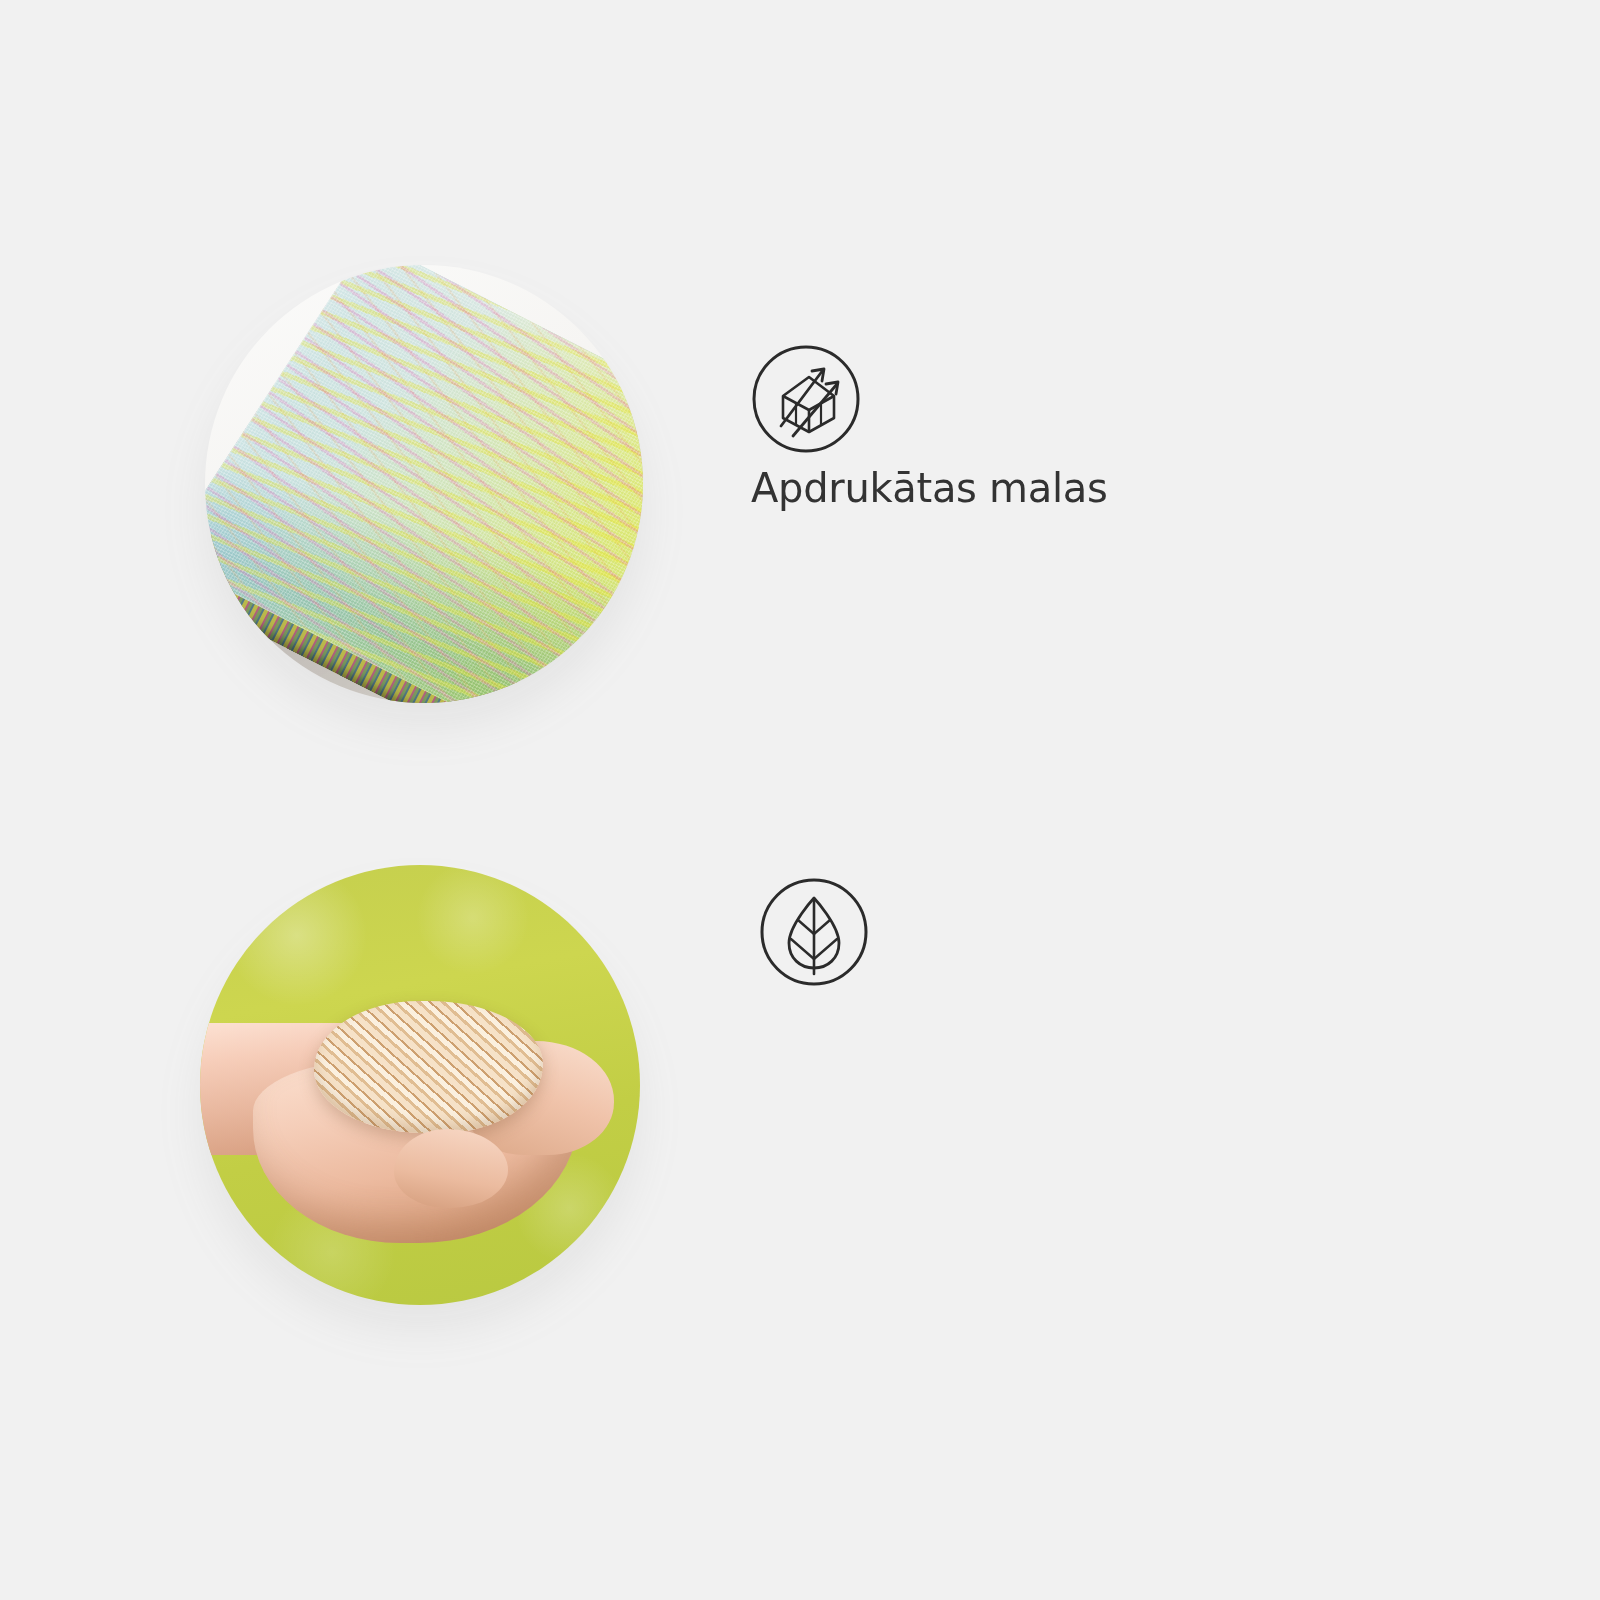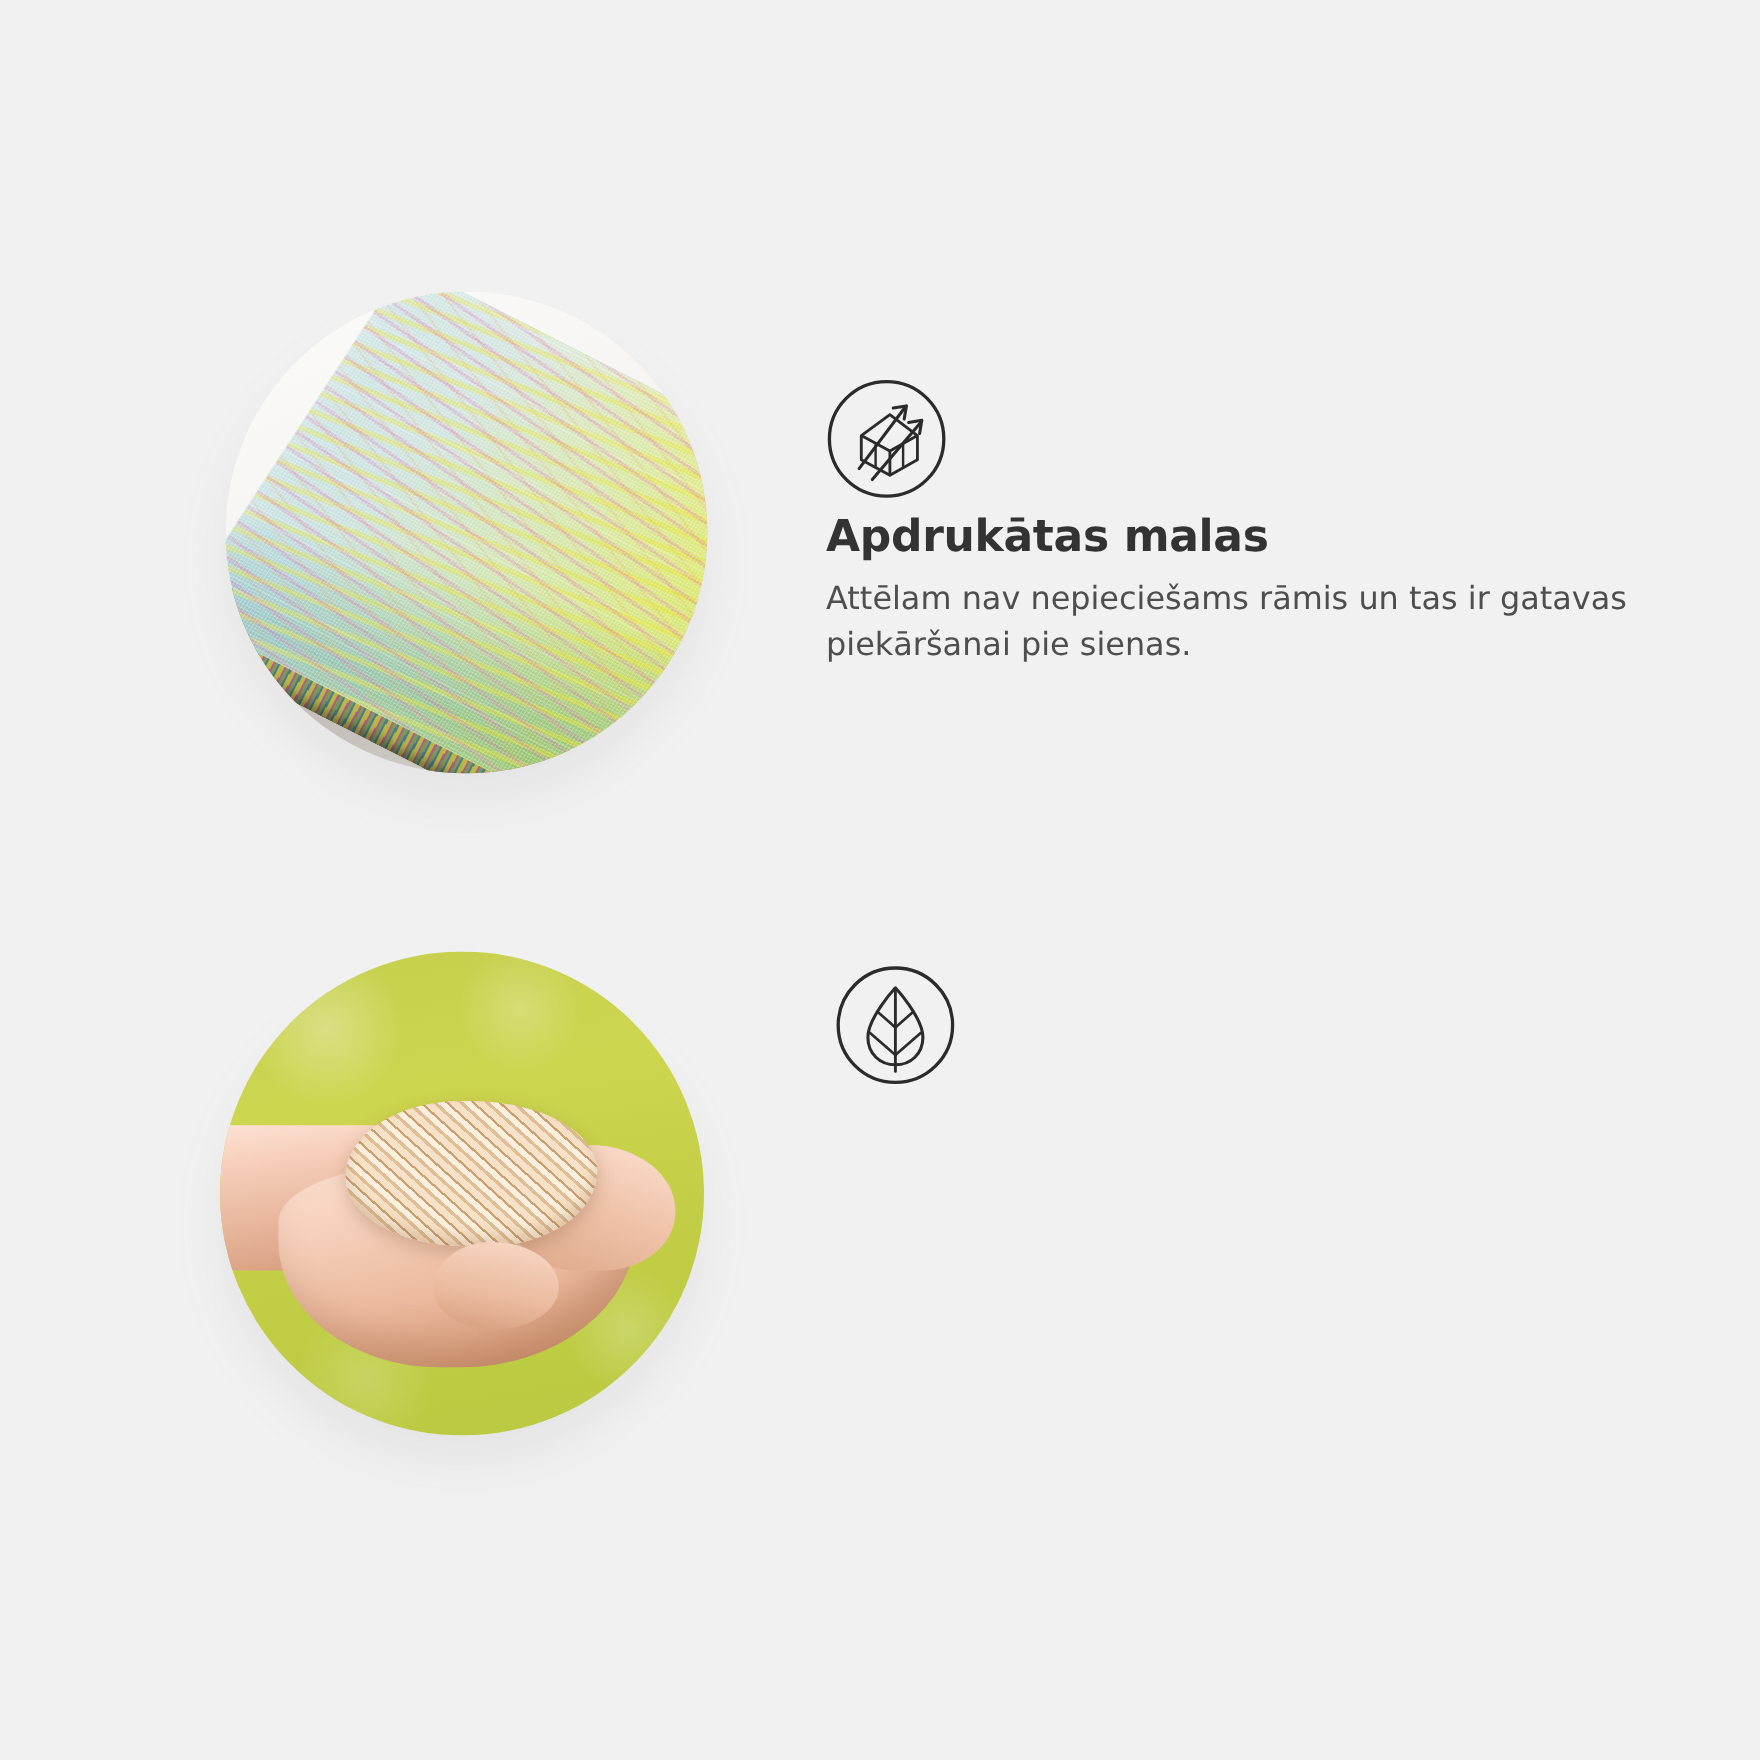--- a/index.html
+++ b/index.html
@@ -208,21 +208,21 @@
   }
   .icon-wrap svg { display: block; }
 
   
   .text-col {
     position: absolute;
   }
   .feature-title {
     margin: 0;
     font-family: "DejaVu Sans", "Liberation Sans", sans-serif;
-    font-weight: bold;
+    font-weight: normal;
     font-size: 40px;
     line-height: 1.1;
     letter-spacing: -0.3px;
     color: #333333;
   }
   .feature-desc {
     margin: 14px 0 0 0;
     font-family: "DejaVu Sans", "Liberation Sans", sans-serif;
     font-weight: normal;
     font-size: 29px;
@@ -262,21 +262,20 @@
 
         <path d="M30 82 L72 26" fill="none" stroke="#2b2b2b" stroke-width="2.8" stroke-linecap="round"></path>
         <path d="M61 27 L73 25 L71 37" fill="none" stroke="#2b2b2b" stroke-width="2.8" stroke-linecap="round" stroke-linejoin="round"></path>
         <path d="M42 92 L86 40" fill="none" stroke="#2b2b2b" stroke-width="2.8" stroke-linecap="round"></path>
         <path d="M75 40 L87 38 L85 50" fill="none" stroke="#2b2b2b" stroke-width="2.8" stroke-linecap="round" stroke-linejoin="round"></path>
       </svg>
     </div>
 
     <div class="text-col" style="left:751px; top:466px; width:740px;">
       <h2 class="feature-title">Apdrukātas malas</h2>
-      <p class="feature-desc">Attēlam nav nepieciešams rāmis un tas ir gatavas piekāršanai pie sienas.</p>
     </div>
   </div>
 
   <div class="feature" style="left:0; top:800px; width:1600px; height:800px;">
 
     <div class="media-shadow" style="left:192px; top:88px; width:456px; height:450px;"></div>
 
     <div class="media" style="left:200px; top:65px; width:440px; height:440px;">
       <div class="eco-photo">
         <div class="eco-arm"></div>

